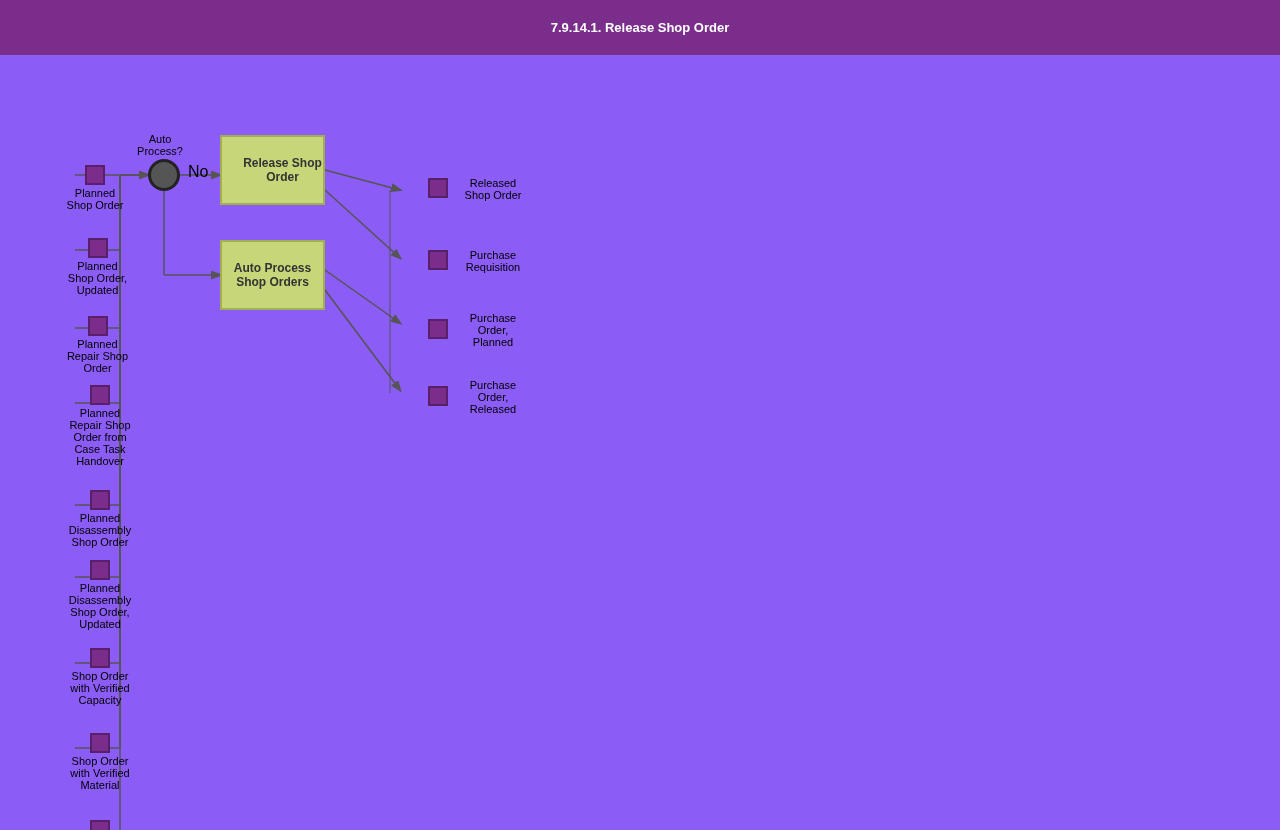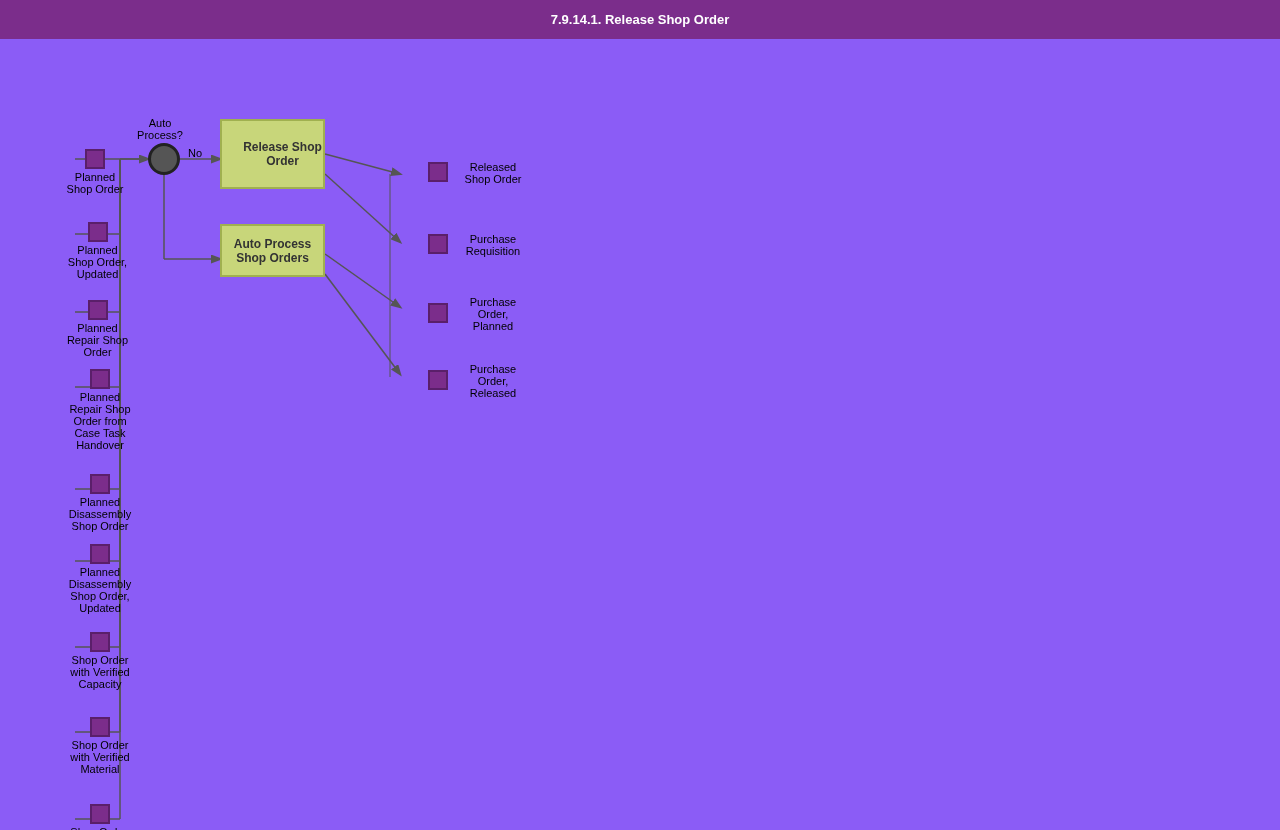--- a/index.html
+++ b/index.html
@@ -2,21 +2,21 @@
 <html><head>
   <meta charset="utf-8">
   <style>
     * { margin: 0; padding: 0; box-sizing: border-box; }
     body { font-family: Arial, sans-serif; font-size: 11px; background: #f0f0f0; width: 1280px; height: 830px; overflow: hidden; }
 
     .title-bar {
       background: #7B2D8B;
       color: white;
       text-align: center;
-      padding: 12px;
+      padding: 20px;
       font-size: 13px;
       font-weight: bold;
     }
 
     .canvas {
       background: #8b5cf6;
       width: 1280px;
       height: 800px;
       position: relative;
     }
@@ -134,27 +134,27 @@
       <marker id="arrowhead" markerWidth="8" markerHeight="6" refX="6" refY="3" orient="auto">
         <polygon points="0 0, 8 3, 0 6" fill="#555"></polygon>
       </marker>
     </defs>
   </svg>
 
   <div class="gateway" style="left: 148px; top: 104px;"></div>
 
   <div style="position:absolute; left:130px; top:78px; text-align:center; width:60px; font-size:11px;">Auto Process?</div>
 
-  <div style="position:absolute; left:188px; top:108px; font-size:11px;">No</div>
+  <div style="position:absolute; left:188px; top:108px; font-size:16px;">No</div>
 
   <div class="process-box" style="left:220px; top:80px; width:105px; height:70px;padding-left:20px;">
     <span>Release Shop Order</span>
   </div>
 
-  <div class="process-box" style="left:220px; top:185px; width:105px; height:53px;">
+  <div class="process-box" style="left:220px; top:185px; width:105px; height:70px;">
     <span>Auto Process Shop Orders</span>
   </div>
 
   <div class="input-node" style="left:55px; top:110px;">
     <div class="purple-square"></div>
     <div style="text-align:center; width:80px; margin-top:2px;">Planned<br>Shop Order</div>
   </div>
 
   <div class="input-node" style="left:55px; top:183px;">
     <div class="purple-square"></div>

